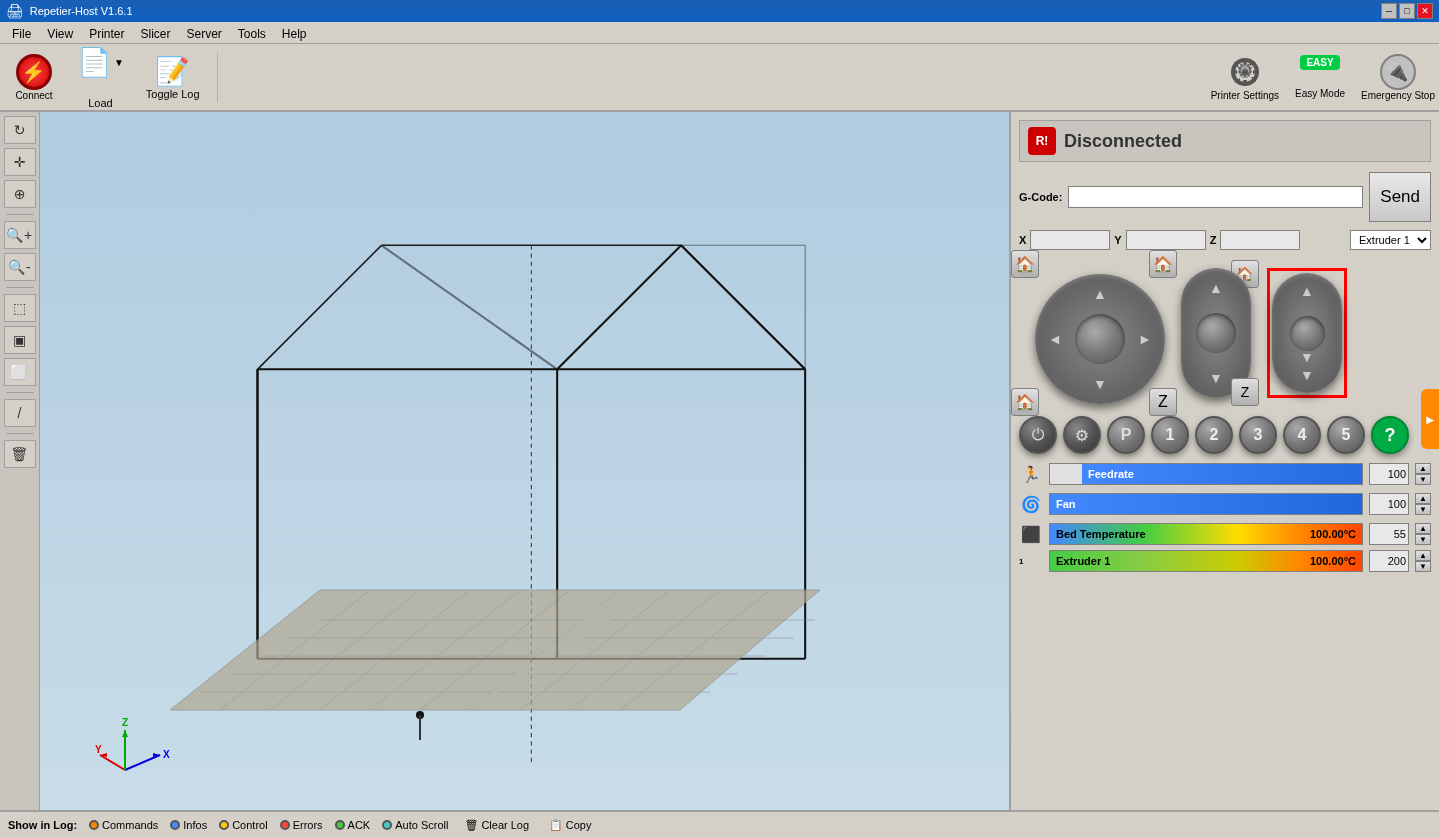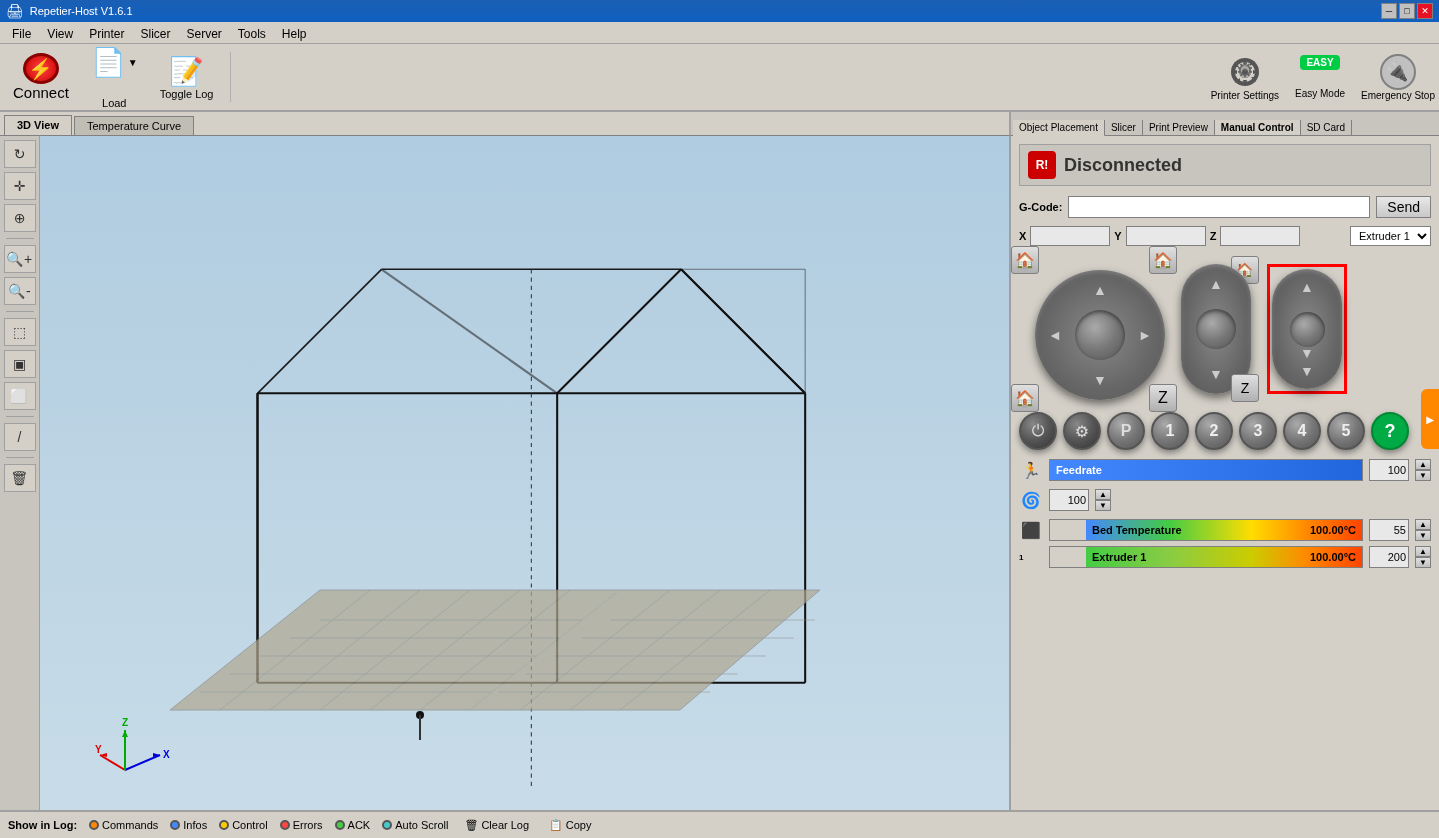--- a/index.html
+++ b/index.html
@@ -236,24 +236,24 @@
     .gcode-label { font-size: 11px; font-weight: bold; white-space: nowrap; }
     .gcode-input {
       flex: 1;
       height: 22px;
       border: 1px solid #808080;
       background: white;
       padding: 2px 4px;
       font-size: 11px;
     }
     .send-btn {
-      padding: 2px 10px;
+      padding: 14px 10px;
       background: linear-gradient(to bottom, #e8e8e8, #c8c8c8);
       border: 1px solid #808080;
-      font-size: 14px;
+      font-size: 17px;
       cursor: pointer;
     }
 
     
     #xyz-row {
       display: flex;
       align-items: center;
       gap: 4px;
       margin-bottom: 8px;
     }
@@ -476,21 +476,20 @@
       width: 24px; height: 24px;
       display: flex; align-items: center; justify-content: center;
       font-size: 16px;
     }
     .temp-bar-container {
       flex: 1;
       height: 22px;
       position: relative;
       border: 1px solid #808080;
       overflow: hidden;
-      padding-left: 36px;
     }
     .temp-bar-bed {
       height: 100%;
       background: linear-gradient(to right, #4488ff 0%, #44cc44 30%, #ffdd00 60%, #ff8800 80%, #ff4400 100%);
       width: 100%;
       display: flex; align-items: center;
       padding: 0 6px;
       font-size: 11px;
       font-weight: bold;
     }
@@ -572,21 +571,21 @@
   <span class="menu-item">Server</span>
   <span class="menu-item">Tools</span>
   <span class="menu-item">Help</span>
 </div>
 
 <div id="toolbar">
   <div class="toolbar-btn">
     <div class="connect-icon">
       <span style="font-size:20px;">⚡</span>
     </div>
-    <span style="font-size:15px;">Connect</span>
+    <span style="font-size:10px;">Connect</span>
   </div>
   <div class="toolbar-btn">
     <div style="display:flex;align-items:center;gap:2px;">
       <span style="font-size:28px;">📄</span>
       <span style="font-size:10px;">▼</span>
     </div>
     <span style="font-size:11px;margin-top:18px;">Load</span>
   </div>
   <div class="toolbar-btn">
     <span style="font-size:28px;">📝</span>
@@ -623,33 +622,20 @@
       <div class="estop-icon">
         <span style="font-size:18px;">🔌</span>
       </div>
       <span style="font-size:10px;">Emergency Stop</span>
     </div>
   </div>
 </div>
 
 <div id="main-area" style="display:flex;flex-direction:column;height:calc(838px - 22px - 22px - 68px - 28px);">
 
-  <div style="display:flex;height:24px;">
-    <div id="tab-bar" style="flex:1;border-bottom:1px solid #808080;display:flex;align-items:flex-end;padding:0 4px;background:#d4d0c8;">
-      <div class="tab active">3D View</div>
-      <div class="tab">Temperature Curve</div>
-    </div>
-    <div style="width:430px;background:#c8c5be;border-bottom:1px solid #808080;border-left:2px solid #a0a0a0;display:flex;align-items:flex-end;padding:0 2px;">
-      <div class="right-tab active" style="font-size:10px;padding:2px 6px;">Object Placement</div>
-      <div class="right-tab" style="font-size:10px;padding:2px 6px;">Slicer</div>
-      <div class="right-tab" style="font-size:10px;padding:2px 6px;">Print Preview</div>
-      <div class="right-tab" style="font-size:10px;padding:2px 6px;background:#d4d0c8;font-weight:bold;">Manual Control</div>
-      <div class="right-tab" style="font-size:10px;padding:2px 6px;">SD Card</div>
-    </div>
-  </div>
 
   <div style="display:flex;flex:1;overflow:hidden;">
 
     <div id="left-toolbar">
       <div class="left-tool-btn">↻</div>
       <div class="left-tool-btn">✛</div>
       <div class="left-tool-btn">⊕</div>
       <div class="left-tool-sep"></div>
       <div class="left-tool-btn">🔍+</div>
       <div class="left-tool-btn">🔍-</div>
@@ -847,33 +833,38 @@
             <span style="font-weight:bold;font-size:16px;color:#eee;">5</span>
           </div>
           <div class="round-btn help">
             <span style="font-weight:bold;font-size:18px;">?</span>
           </div>
         </div>
 
         <div class="slider-row">
           <div class="slider-icon">🏃</div>
           <div class="slider-bar-container">
-            <div class="slider-fill" style="width:100%;">
+            <div class="slider-fill" style="width:100%;margin-left:32px;">
               <span>Feedrate</span>
             </div>
           </div>
           <input type="text" class="slider-value-input" value="100" style="">
           <div class="slider-stepper">
             <div class="step-btn">▲</div>
             <div class="step-btn">▼</div>
           </div>
         </div>
 
         <div class="slider-row">
           <div class="slider-icon">🌀</div>
+          <div class="slider-bar-container">
+            <div class="slider-fill" style="width:100%;">
+              <span>Fan</span>
+            </div>
+          </div>
           <input type="text" class="slider-value-input" value="100" style="">
           <div class="slider-stepper">
             <div class="step-btn">▲</div>
             <div class="step-btn">▼</div>
           </div>
         </div>
 
         <div class="temp-row">
           <div class="temp-icon">⬛</div>
           <div class="temp-bar-container">

